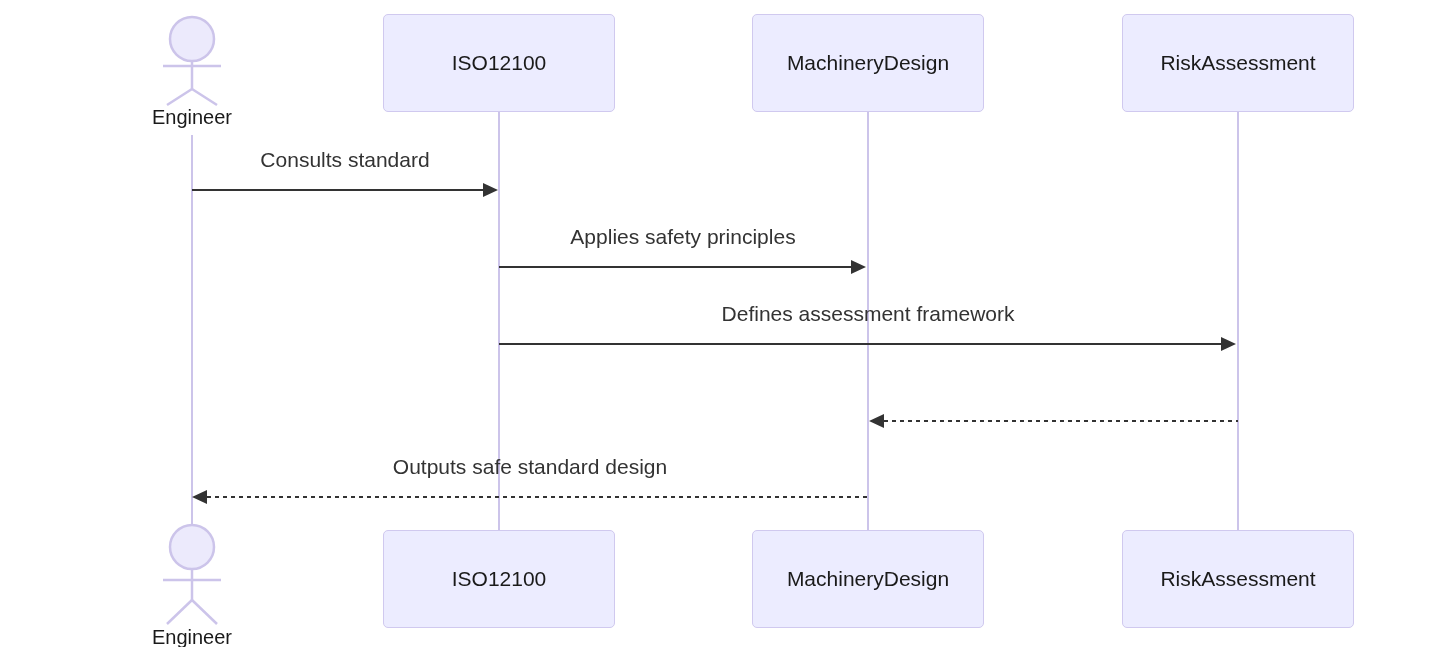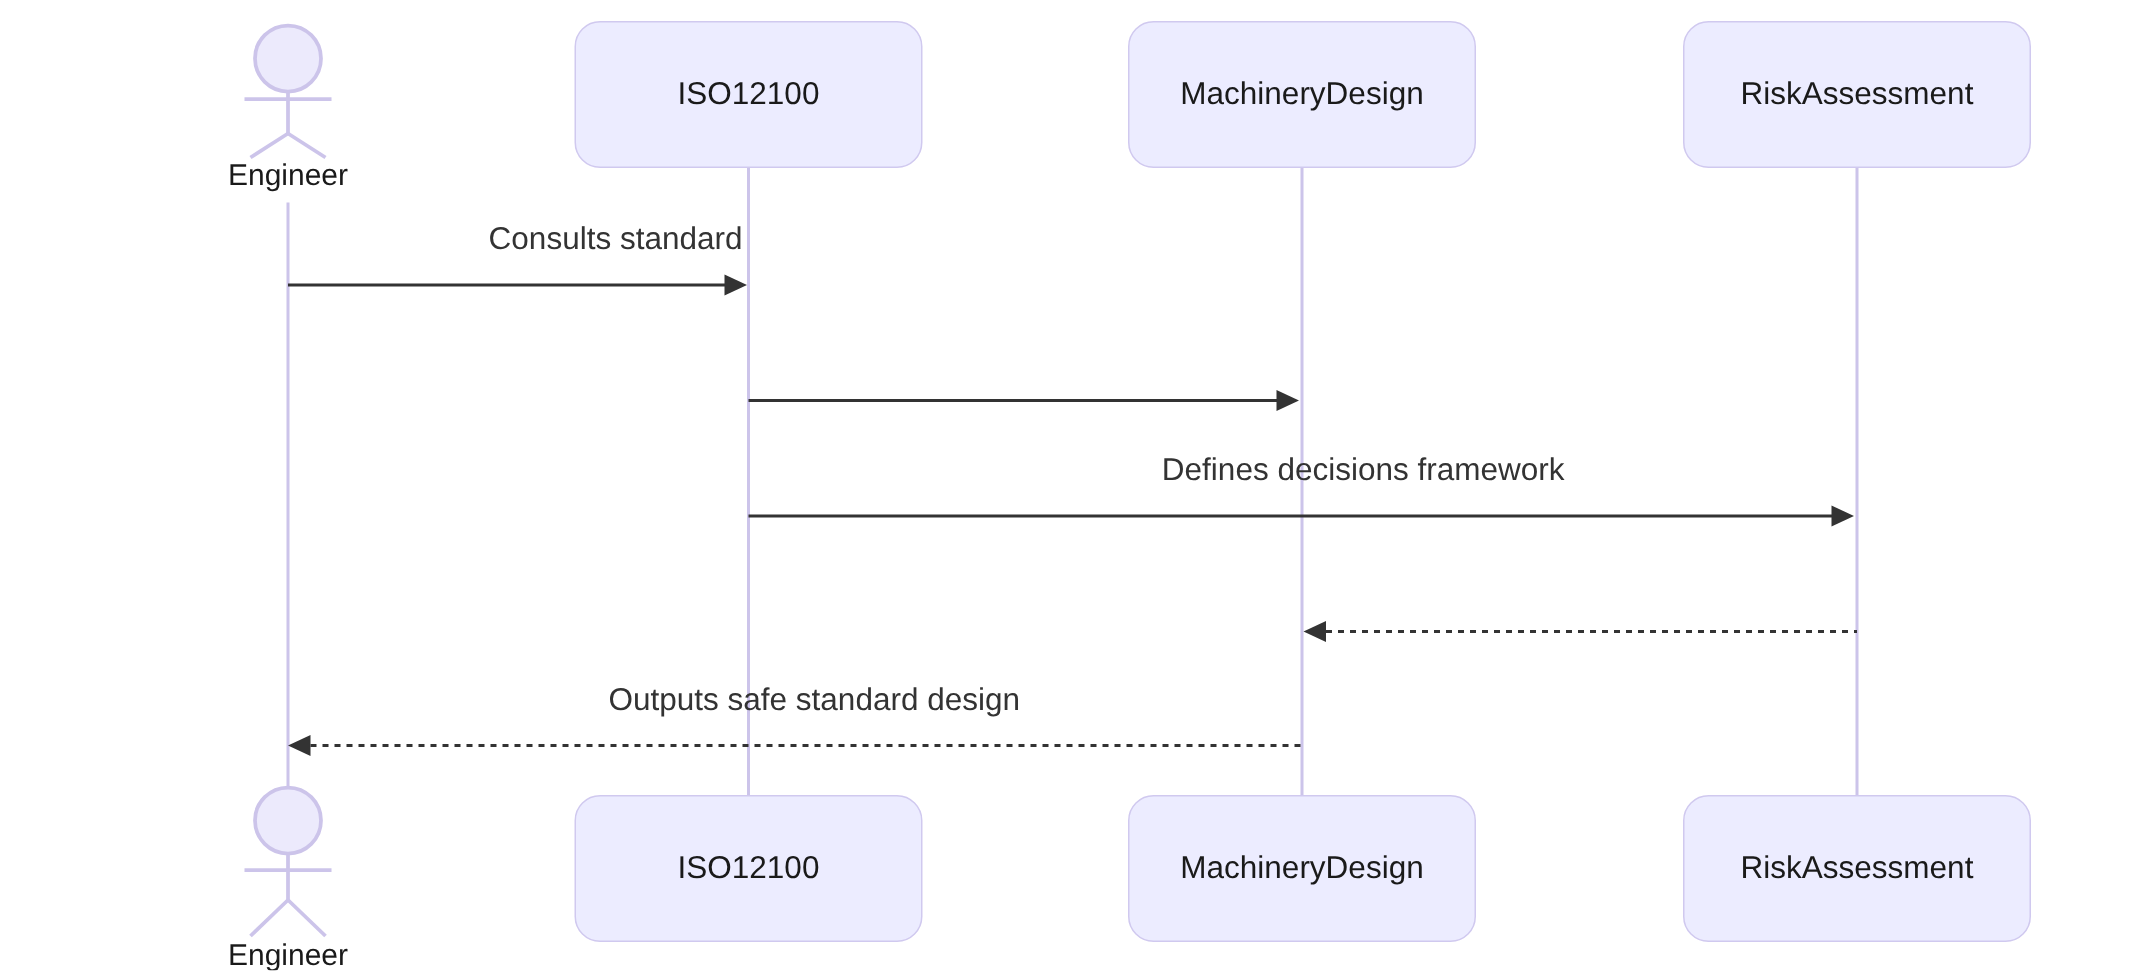--- a/index.html
+++ b/index.html
@@ -19,40 +19,40 @@
     left: 0; top: 0;
     width: 1430px; height: 647px;
   }
 
   .participant-box {
     position: absolute;
     width: 232px;
     height: 98px;
     background: #ececff;
     border: 1.5px solid #d0c9ef;
-    border-radius: 17px;
+    border-radius: 5px;
     display: flex;
     align-items: center;
     justify-content: center;
     font-size: 21px;
     color: #1a1a1a;
   }
 
   .actor-label {
     position: absolute;
     width: 160px;
     text-align: center;
     font-size: 20px;
     line-height: 26px;
     color: #1a1a1a;
   }
 
   .message-label {
     position: absolute;
-    text-align: right;
+    text-align: center;
     font-size: 21px;
     line-height: 26px;
     color: #333333;
   }
 </style>
 </head>
 <body>
 
 <div class="canvas">
 
@@ -130,16 +130,17 @@
     <span>MachineryDesign</span>
   </div>
   <div class="participant-box" style="left:1122px; top:530px;">
     <span>RiskAssessment</span>
   </div>
 
   <div class="actor-label" style="left:112px; top:104px;">Engineer</div>
   <div class="actor-label" style="left:112px; top:624px;">Engineer</div>
 
   <div class="message-label" style="left:195px; top:147px; width:300px;">Consults standard</div>
-  <div class="message-label" style="left:693px; top:301px; width:350px;">Defines decisions framework</div>
+  <div class="message-label" style="left:533px; top:224px; width:300px;">Applies safety principles</div>
+  <div class="message-label" style="left:693px; top:301px; width:350px;">Defines assessment framework</div>
   <div class="message-label" style="left:380px; top:454px; width:300px;">Outputs safe standard design</div>
 
 </div>
 
 </body></html>

